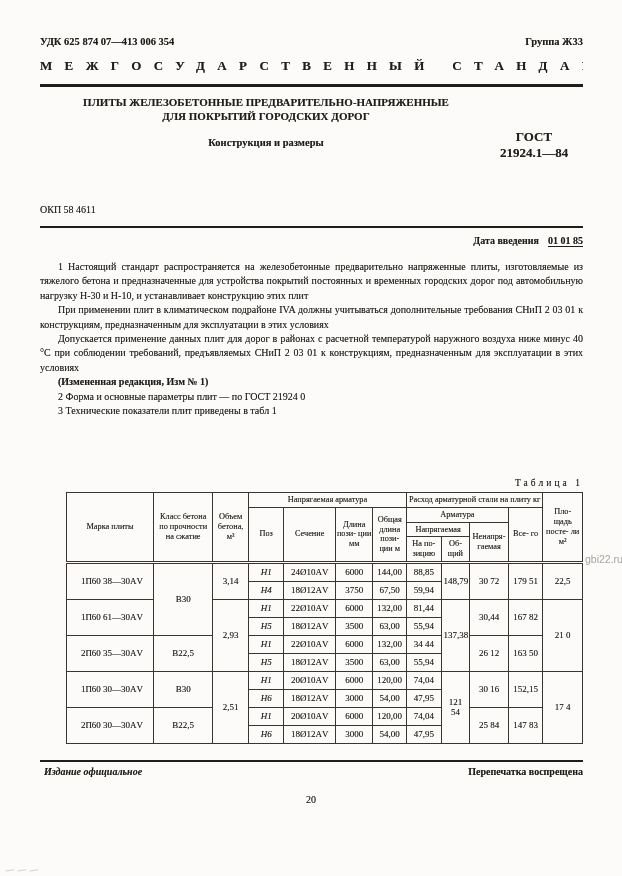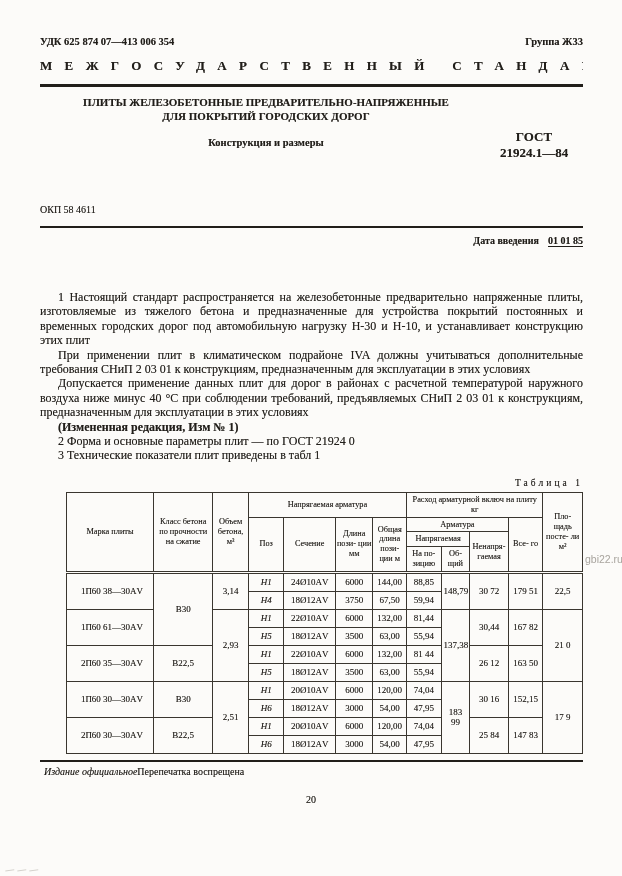--- a/index.html
+++ b/index.html
@@ -17,36 +17,36 @@
   .udk-row{position:absolute;top:36px;left:40px;right:39px;display:flex;justify-content:space-between;font-weight:bold;font-size:10.5px;}
   .ms-heading{position:absolute;top:58px;left:40px;right:39px;font-weight:bold;font-size:13px;letter-spacing:.95em;white-space:nowrap;text-align:justify;text-align-last:justify;overflow:hidden;}
   .title-block{position:absolute;top:96px;left:40px;width:452px;text-align:center;font-weight:bold;font-size:11px;line-height:13.5px;}
   .subtitle{position:absolute;top:137px;left:40px;width:452px;text-align:center;font-weight:bold;font-size:10.5px;}
   .gost-block{position:absolute;top:129px;right:39px;width:98px;text-align:center;font-weight:bold;font-size:13px;line-height:16px;}
   .title-en{position:absolute;top:162px;left:40px;width:452px;text-align:center;font-size:10px;line-height:15px;}
   .okp{position:absolute;top:204px;left:40px;font-size:10px;}
   .date-line{position:absolute;top:235px;right:39px;font-size:10px;font-weight:bold;}
   .date-value{text-decoration:underline;text-underline-offset:2px;margin-left:9px;}
 
-  .paragraphs{position:absolute;top:260px;left:40px;right:39px;font-size:12px;line-height:14.4px;text-align:justify;margin-top:30px;}
+  .paragraphs{position:absolute;top:260px;left:40px;right:39px;font-size:10px;line-height:14.4px;text-align:justify;}
   .paragraphs p{margin:0;text-indent:18px;}
   .paragraphs p.bold{font-weight:bold;}
 
   .table-caption{position:absolute;top:478px;right:39px;font-size:9.5px;letter-spacing:.32em;}
   .table-wrap{position:absolute;top:492px;left:66px;right:39px;}
   table{border-collapse:collapse;width:100%;table-layout:fixed;border:1.5px solid #3a362f;}
   th,td{border:1px solid #3a362f;padding:1px 2px;text-align:center;vertical-align:middle;font-weight:normal;overflow:hidden;}
   thead th{font-size:8.3px;line-height:9.8px;padding:2px 1px;}
   thead{border-bottom:3px double #3a362f;}
   th.hb{border-bottom:3px double #3a362f;}
   tbody td{height:15px;font-size:9px;line-height:10px;}
   td.mark{text-align:center;padding-left:6px;white-space:nowrap;}
   td.pos{font-style:italic;}
 
-  .footer-row{position:absolute;top:766px;left:44px;right:39px;display:flex;justify-content:flex-start;font-size:10px;font-weight:normal;}
+  .footer-row{position:absolute;top:766px;left:44px;right:39px;display:flex;justify-content:space-between;font-size:10px;font-weight:bold;}
   .footer-left{font-style:italic;}
   .page-num{position:absolute;top:794px;left:0;right:0;text-align:center;font-size:10px;}
   .watermark{position:absolute;top:553px;left:585px;font-family:"Liberation Sans","DejaVu Sans",sans-serif;font-size:10.5px;color:#a8a49e;text-shadow:none;}
   .pencil-marks{position:absolute;top:857px;left:5px;width:46px;opacity:.55;}
   .pencil-marks i{display:inline-block;width:9px;height:4px;border-bottom:1.5px solid #b5b1a9;margin-right:3px;transform:rotate(-8deg);}
 </style>
 </head>
 <body>
 
 <div class="page">
@@ -103,21 +103,21 @@
           <col style="width: 7.47%;">
           <col style="width: 6.7%;">
           <col style="width: 7.66%;">
         </colgroup>
         <thead>
           <tr>
             <th rowspan="4" class="hb">Марка плиты</th>
             <th rowspan="4" class="hb">Класс бетона по прочности на сжатие</th>
             <th rowspan="4" class="hb">Объем бетона, м³</th>
             <th colspan="4">Напрягаемая арматура</th>
-            <th colspan="4">Расход арматурной включ на плиту  кг</th>
+            <th colspan="4">Расход арматурной стали на плиту  кг</th>
             <th rowspan="4" class="hb">Пло- щадь посте- ли  м²</th>
           </tr>
           <tr>
             <th rowspan="3" class="hb">Поз</th>
             <th rowspan="3" class="hb">Сечение</th>
             <th rowspan="3" class="hb">Длина пози- ции  мм</th>
             <th rowspan="3" class="hb">Общая длина пози- ции  м</th>
             <th colspan="3">Арматура</th>
             <th rowspan="3" class="hb">Все- го</th>
           </tr>
@@ -172,44 +172,44 @@
             <td>63,00</td>
             <td>55,94</td>
           </tr>
           <tr>
             <td rowspan="2" class="mark">2П60 35—30АV</td>
             <td rowspan="2">В22,5</td>
             <td class="pos">Н1</td>
             <td>22Ø10АV</td>
             <td>6000</td>
             <td>132,00</td>
-            <td>81 44</td>
+            <td>34 44</td>
             <td rowspan="2">26 12</td>
             <td rowspan="2">163 50</td>
           </tr>
           <tr>
             <td class="pos">Н5</td>
             <td>18Ø12АV</td>
             <td>3500</td>
             <td>63,00</td>
             <td>55,94</td>
           </tr>
           <tr>
             <td rowspan="2" class="mark">1П60 30—30АV</td>
             <td rowspan="2">В30</td>
             <td rowspan="4">2,51</td>
             <td class="pos">Н1</td>
             <td>20Ø10АV</td>
             <td>6000</td>
             <td>120,00</td>
             <td>74,04</td>
-            <td rowspan="4">183 99</td>
+            <td rowspan="4">121 54</td>
             <td rowspan="2">30 16</td>
             <td rowspan="2">152,15</td>
-            <td rowspan="4">17 9</td>
+            <td rowspan="4">17 4</td>
           </tr>
           <tr>
             <td class="pos">Н6</td>
             <td>18Ø12АV</td>
             <td>3000</td>
             <td>54,00</td>
             <td>47,95</td>
           </tr>
           <tr>
             <td rowspan="2" class="mark">2П60 30—30АV</td>

